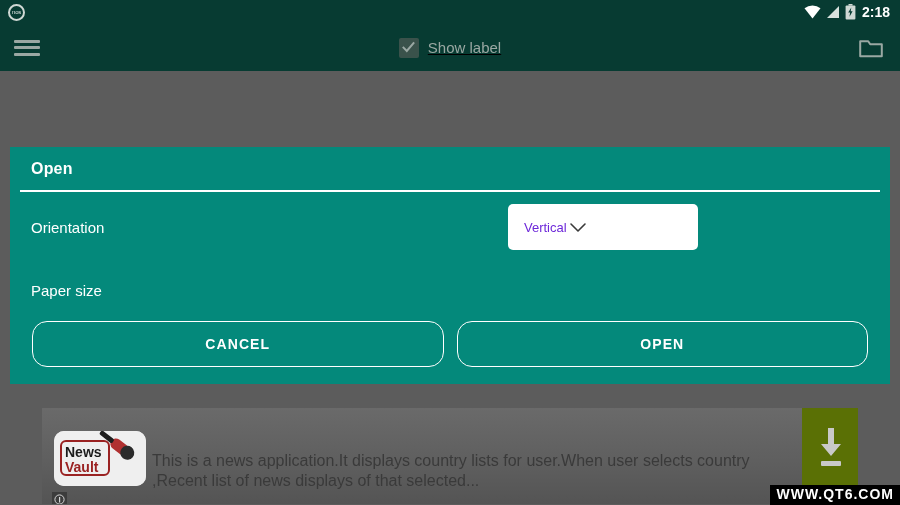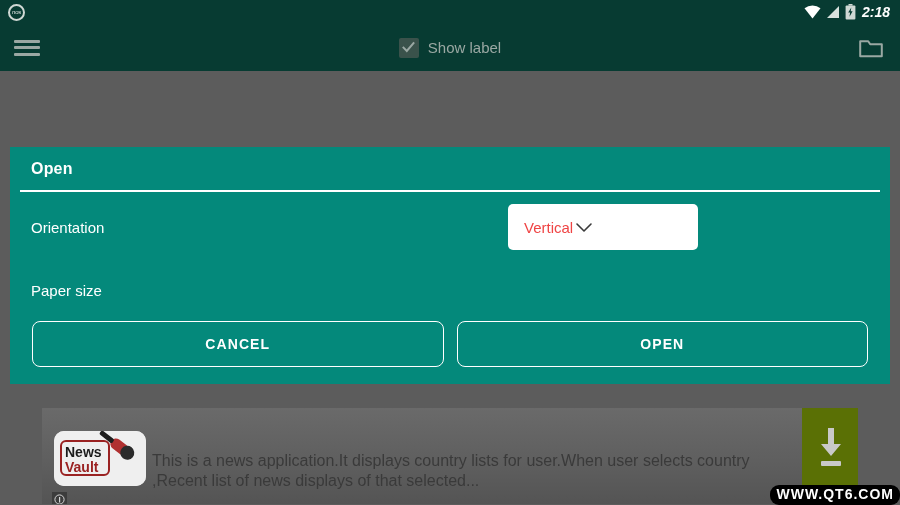--- a/index.html
+++ b/index.html
@@ -13,21 +13,21 @@
     position: relative;
     width: 900px; height: 505px;
     background: #5c5c5c;
   }
 
   
   .statusbar {
     position: absolute; top: 0; left: 0;
     width: 900px; height: 24px;
     background: #073b32;
-    display: flex; align-items: center; font-style: italic;
+    display: flex; align-items: center;
   }
   .sb-left { display: flex; align-items: center; padding-left: 8px; }
   .sb-notif-icon {
     width: 17px; height: 17px;
     border: 2px solid #cfd8d4;
     border-radius: 50%;
     color: #dfe6e3;
     font-size: 6px;
     display: flex; align-items: center; justify-content: center;
     letter-spacing: -0.3px;
@@ -61,20 +61,21 @@
     padding: 2px 0;
   }
   .hamburger span {
     display: block; height: 3px; width: 100%;
     background: #9aa8a3; border-radius: 1px;
   }
   .toolbar-center {
     position: absolute; left: 0; right: 0;
     display: flex; justify-content: center; align-items: center; gap: 28px;
     pointer-events: none;
+    text-decoration: underline;
   }
   .chk-item {
     display: flex; align-items: center; gap: 9px;
     pointer-events: auto;
   }
   .chk-box {
     width: 20px; height: 20px;
     border-radius: 2px;
     background: #3a524b;
     display: flex; align-items: center; justify-content: center;
@@ -121,34 +122,34 @@
     font-size: 15px; color: #ffffff;
   }
   .dropdown {
     margin-left: auto; margin-right: 12px;
     background: #ffffff;
     border-radius: 5px;
     height: 46px; width: 190px;
     display: flex; align-items: center;
     padding: 0 16px;
   }
-  .dd-value { font-size: 15px; color: #ef4444; }
+  .dd-value { font-size: 13px; color: #6d28d9; }
   .dd-chevron { margin-left: auto; width: 22px; height: 22px; display: block; }
 
   .dlg-actions {
     position: absolute; left: 0; top: 174px;
     width: 880px;
     display: flex; gap: 13px;
     padding: 0 22px;
   }
   .dlg-btn {
     flex: 1 1 0;
     height: 46px;
     border: 1px solid #ffffff;
-    border-radius: 8px;
+    border-radius: 15px;
     background: transparent;
     color: #ffffff;
     font-size: 14px;
     font-weight: bold;
     letter-spacing: 1.1px;
     display: flex; align-items: center; justify-content: center;
     font-family: "Liberation Sans", sans-serif;
   }
 
   
@@ -196,21 +197,20 @@
   .watermark {
     position: absolute; right: 0px; bottom: 0px;
     background: #000000;
     color: #ffffff;
     font-family: "Liberation Sans", sans-serif;
     font-weight: bold;
     font-size: 14px;
     letter-spacing: 1px;
     padding: 2px 6px 3px 6px;
     line-height: 15px;
-    border-radius: 9px;
   }
 </style>
 </head>
 <body>
 
 <div id="screen">
 
   <div class="statusbar">
     <div class="sb-left">
       <div class="sb-notif-icon">nos</div>

